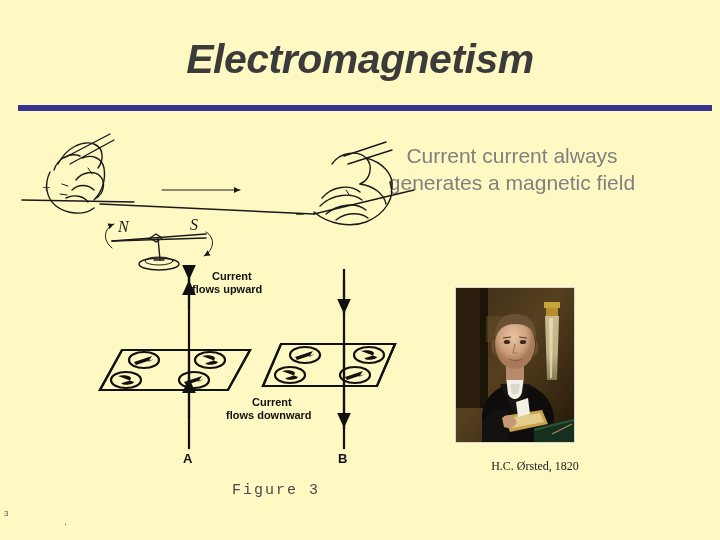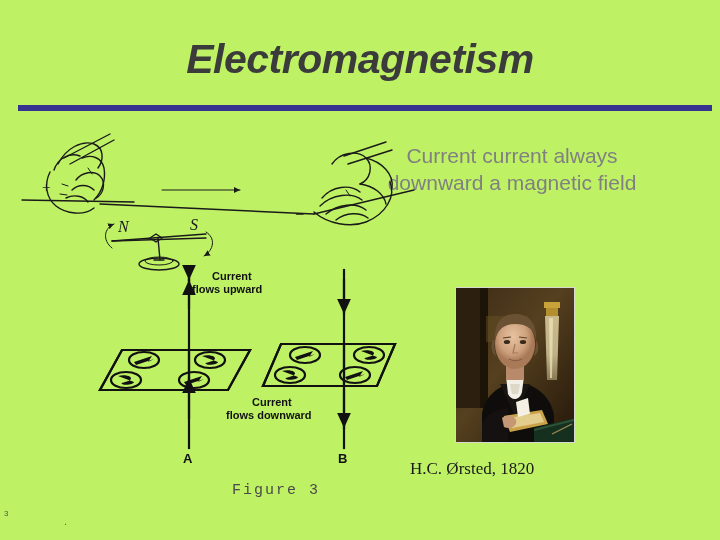--- a/index.html
+++ b/index.html
@@ -11,21 +11,21 @@
     width: 720px;
     height: 540px;
     position: relative;
     overflow: hidden;
     font-family: "Liberation Sans", sans-serif;
   }
   #slide {
     position: absolute;
     left: 0; top: 0;
     width: 720px; height: 540px;
-    background: #bef264;
+    background: #fef9c3;
   }
   
   #slide-title {
     position: absolute;
     left: 0; top: 36px;
     width: 720px;
     text-align: center;
     font-size: 41px;
     font-weight: bold;
     font-style: italic;
@@ -71,22 +71,23 @@
     width: 118px; height: 154px;
     border: 1px solid #d8d8d0;
     background: #2b1d10;
     overflow: hidden;
   }
   #portrait-frame svg { display: block; }
   #portrait-caption {
     position: absolute;
     left: 410px; top: 459px;
     width: 250px;
+    text-align: center;
     font-family: "Liberation Serif", serif;
-    font-size: 17px;
+    font-size: 12px;
     color: #1a1a1a;
   }
   
   #slide-number {
     position: absolute;
     left: 4px; top: 509px;
     font-size: 8px;
     color: #555555;
   }
   #footer-dot {
@@ -101,21 +102,21 @@
 <body>
 
 <div id="slide">
 
   <div id="slide-title">Electromagnetism</div>
 
   <div id="title-rule"></div>
 
   <div id="subtitle">
     <div>Current current always</div>
-    <div>downward a magnetic field</div>
+    <div>generates a magnetic field</div>
   </div>
 
   <div id="figure-panel">
     <svg width="410" height="385" viewBox="0 0 410 385" xmlns="http://www.w3.org/2000/svg">
       <defs>
         <style>
           .ink   { fill:none; stroke:#1a1a1a; stroke-width:1.4; stroke-linecap:round; stroke-linejoin:round; }
           .ink-t { fill:none; stroke:#1a1a1a; stroke-width:1.0; stroke-linecap:round; stroke-linejoin:round; }
           .ink-b { fill:none; stroke:#111; stroke-width:2.2; stroke-linecap:square; stroke-linejoin:miter; }
           .solid { fill:#111; stroke:none; }

